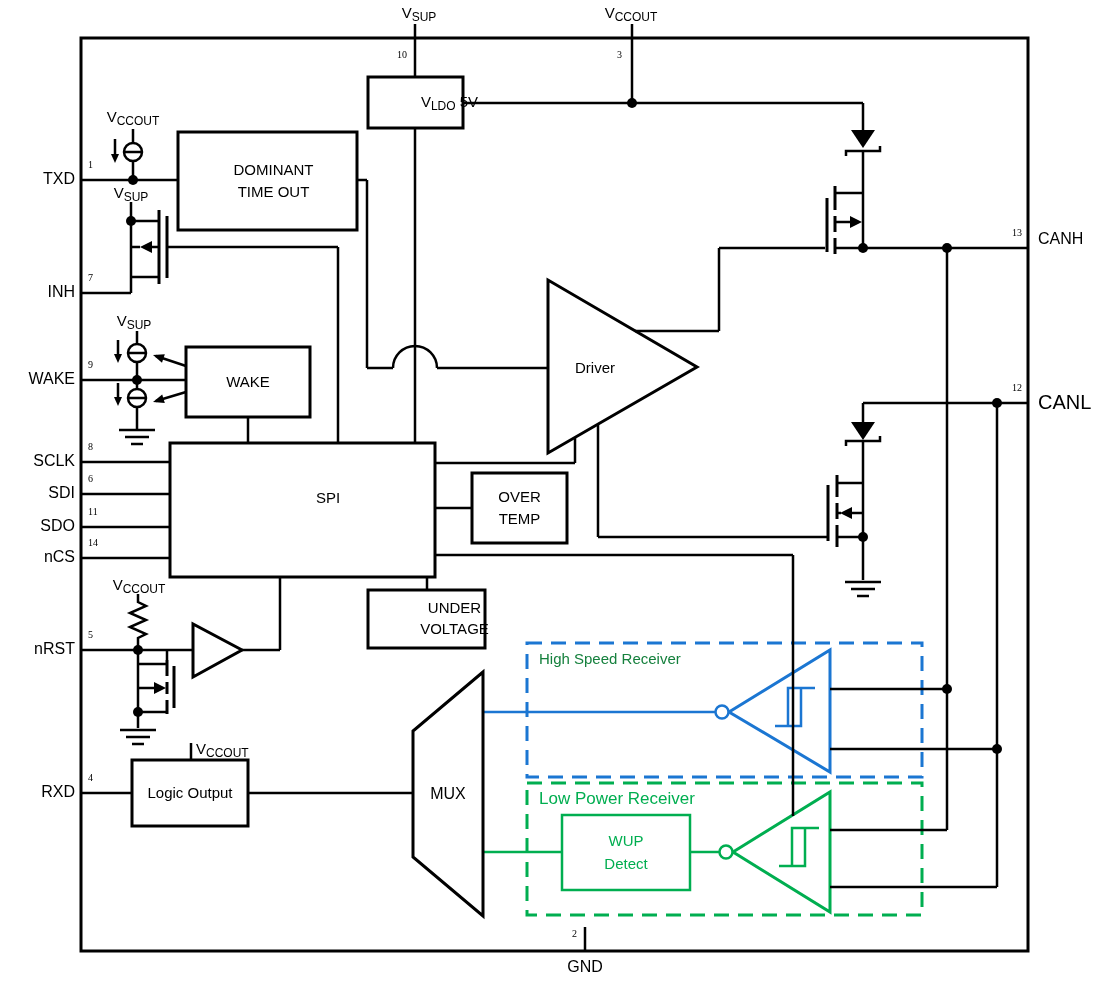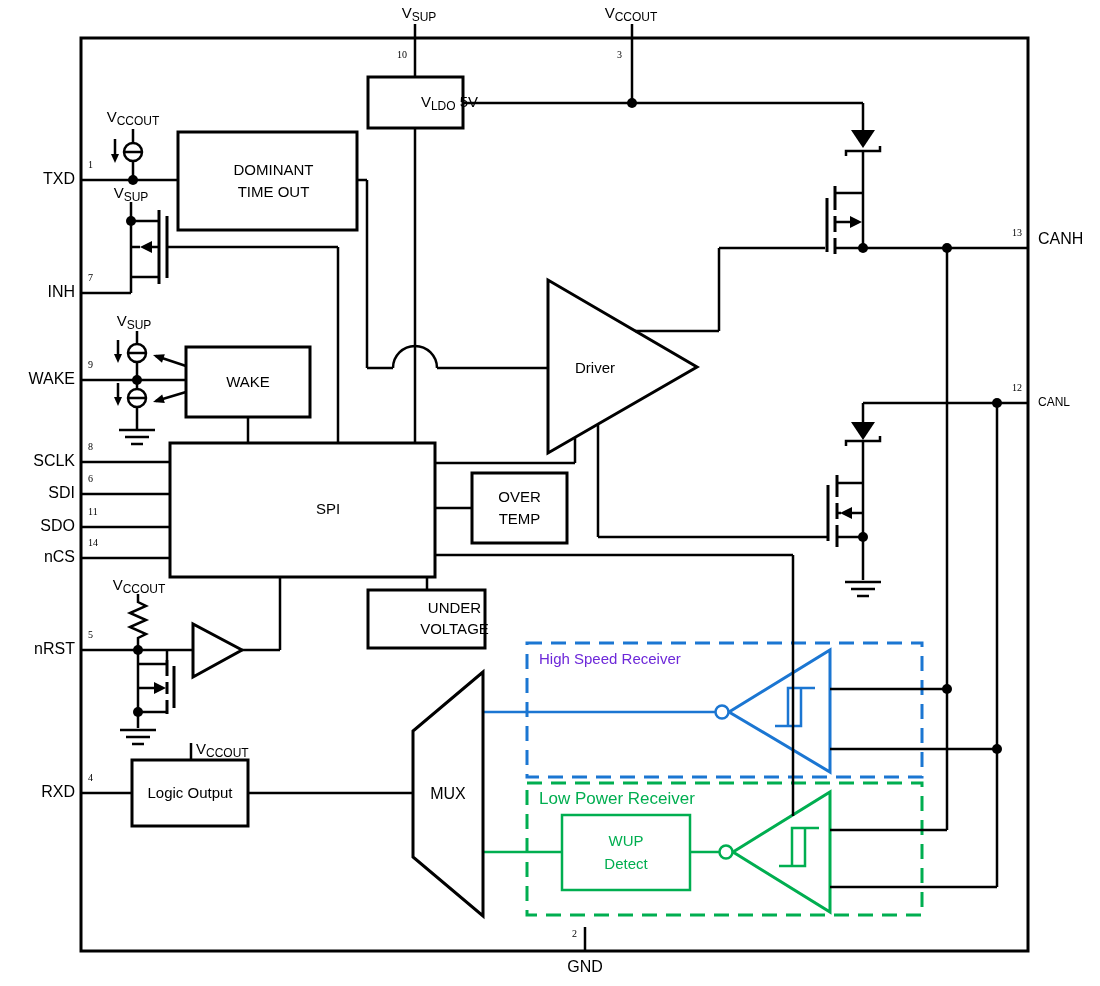--- a/index.html
+++ b/index.html
@@ -8,21 +8,21 @@
   #stage svg{position:absolute;left:0;top:0;}
   .lbl{position:absolute;white-space:nowrap;font-size:15px;line-height:18px;}
   .pin-name{width:62px;text-align:right;font-size:16px;}
   .pin-num{font-size:10px;font-family:Liberation Serif, serif;}
   .num-r{width:30px;text-align:right;}
   .blk{text-align:center;}
   .blk2{text-align:center;line-height:22px;}
   .vlab{font-size:15px;}
   .vlab sub{font-size:12px;vertical-align:-3px;letter-spacing:0;}
   .ctr{transform:translate(-50%,0);}
-  .blue{color:#6d28d9;}
+  .blue{color:#15803d;}
   .green{color:#00ae50;}
 </style>
 </head>
 <body>
 
 <div id="stage">
 
   <svg width="1100" height="986" viewBox="0 0 1100 986">
 
     <g stroke="#1b76d2" fill="none" stroke-width="2.5">
@@ -167,21 +167,21 @@
   <div class="lbl pin-num" style="left:88px;top:438px;">8</div>
   <div class="lbl pin-num" style="left:88px;top:470px;">6</div>
   <div class="lbl pin-num" style="left:88px;top:503px;">11</div>
   <div class="lbl pin-num" style="left:88px;top:534px;">14</div>
   <div class="lbl pin-num" style="left:88px;top:626px;">5</div>
   <div class="lbl pin-num" style="left:88px;top:769px;">4</div>
 
   <div class="lbl pin-num num-r" style="left:992px;top:224px;">13</div>
   <div class="lbl" style="left:1038px;top:230px;font-size:16px;">CANH</div>
   <div class="lbl pin-num num-r" style="left:992px;top:379px;">12</div>
-  <div class="lbl" style="left:1038px;top:393px;font-size:12px;">CANL</div>
+  <div class="lbl" style="left:1038px;top:393px;font-size:20px;">CANL</div>
 
   <div class="lbl vlab ctr" style="left:419px;top:4px;"><span>V</span><sub>SUP</sub></div>
   <div class="lbl pin-num num-r" style="left:377px;top:46px;">10</div>
   <div class="lbl vlab ctr" style="left:631px;top:4px;"><span>V</span><sub>CCOUT</sub></div>
   <div class="lbl pin-num num-r" style="left:592px;top:46px;">3</div>
 
   <div class="lbl pin-num num-r" style="left:547px;top:925px;">2</div>
   <div class="lbl ctr" style="left:585px;top:958px;font-size:16px;">GND</div>
 
   <div class="lbl vlab ctr" style="left:133px;top:108px;"><span>V</span><sub>CCOUT</sub></div>
@@ -189,21 +189,21 @@
   <div class="lbl vlab ctr" style="left:134px;top:312px;"><span>V</span><sub>SUP</sub></div>
   <div class="lbl vlab ctr" style="left:139px;top:576px;"><span>V</span><sub>CCOUT</sub></div>
   <div class="lbl vlab" style="left:196px;top:740px;"><span>V</span><sub>CCOUT</sub></div>
 
   <div class="lbl blk2" style="left:178px;top:159px;width:179px;padding-left:6px;">
     <div>DOMINANT</div>
     <div>TIME OUT</div>
   </div>
   <div class="lbl blk vlab" style="left:368px;top:93px;width:95px;padding-left:34px;"><span>V</span><sub>LDO</sub><span> 5V</span></div>
   <div class="lbl blk" style="left:186px;top:373px;width:124px;">WAKE</div>
-  <div class="lbl blk2" style="left:170px;top:487px;width:316px;margin-top:11px;">
+  <div class="lbl blk2" style="left:170px;top:487px;width:316px;">
     <div>SPI</div>
   </div>
   <div class="lbl blk2" style="left:472px;top:486px;width:95px;">
     <div>OVER</div>
     <div>TEMP</div>
   </div>
   <div class="lbl blk2" style="left:368px;top:597px;width:117px;line-height:21px;margin-left:28px;">
     <div>UNDER</div>
     <div>VOLTAGE</div>
   </div>

